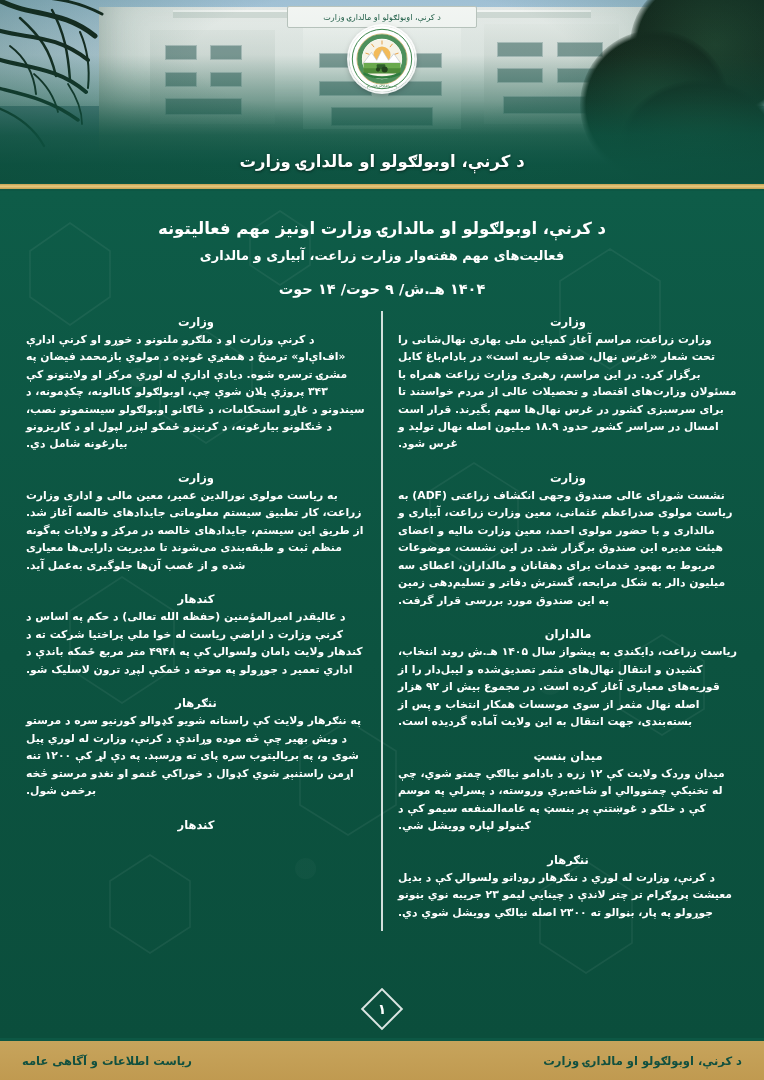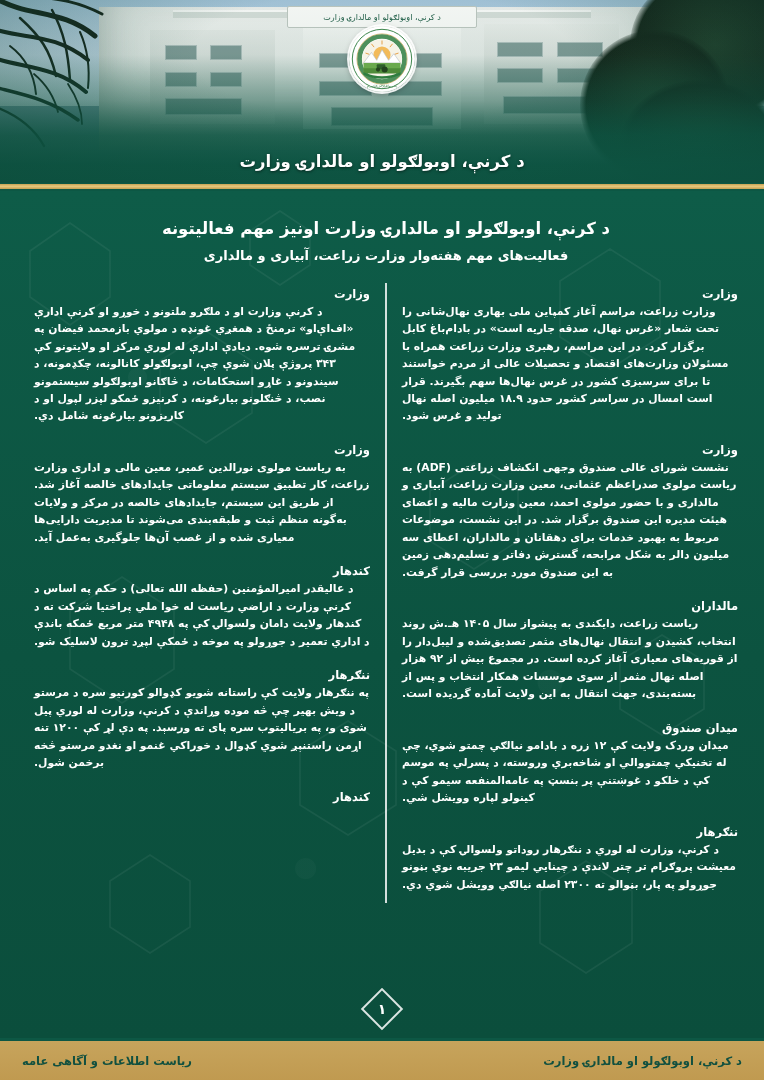--- a/index.html
+++ b/index.html
@@ -132,21 +132,20 @@
   
   .body-area {
     position: relative;
     flex: 1 1 auto;
     background:
       radial-gradient(circle at 18% 22%, rgba(255,255,255,.030) 0 9px, rgba(0,0,0,0) 10px),
       radial-gradient(circle at 72% 58%, rgba(255,255,255,.026) 0 12px, rgba(0,0,0,0) 13px),
       radial-gradient(circle at 40% 80%, rgba(255,255,255,.022) 0 10px, rgba(0,0,0,0) 11px),
       linear-gradient(180deg,#0e5c48 0%, #0c5340 55%, #0b4e3c 100%);
     overflow: hidden;
-    padding-left: 8px;
   }
   .body-pattern {
     position:absolute; inset:0; opacity:.055; pointer-events:none;
   }
 
   .doc-title {
     position: relative;
     text-align: center;
     color: #ffffff;
     padding: 24px 40px 4px;
@@ -171,21 +170,21 @@
   }
   .col-divider {
     position: absolute;
     left: 50%; top: 10px; bottom: 8px;
     width: 2px; margin-left: -1px;
     background: rgba(255,255,255,.82);
   }
 
   .news-item { margin-bottom: 18px; direction: rtl; }
   .news-head {
-    text-align: right;
+    text-align: center;
     color: #ffffff;
     font-weight: bold;
     font-size: 11.5px;
     margin-bottom: 2px;
   }
   .news-body {
     text-align: left;
     color: #ffffff;
     font-size: 10.8px;
     line-height: 1.62;
@@ -342,40 +341,41 @@
         <path d="M300 560 l48 -30 l48 30 l0 54 l-48 30 l-48 -30 z"></path>
         <path d="M110 690 l40 -26 l40 26 l0 46 l-40 26 l-40 -26 z"></path>
         <path d="M540 700 l46 -30 l46 30 l0 52 l-46 30 l-46 -30 z"></path>
         <path d="M250 40 l30 -20 l30 20 l0 34 l-30 20 l-30 -20 z"></path>
       </g>
     </svg>
 
     <div class="doc-title">
       <div class="line1">د کرنې، اوبولګولو او مالدارۍ وزارت اونیز مهم فعالیتونه</div>
       <div class="line2">فعالیت‌های مهم هفته‌وار وزارت زراعت، آبیاری و مالداری</div>
+      <div class="line3">۱۴۰۴ هـ.ش/ ۹ حوت/ ۱۴ حوت</div>
     </div>
 
     <div class="columns">
       <div class="col-divider"></div>
 
       <div class="col">
         <div class="news-item">
           <div class="news-head">وزارت</div>
           <div class="news-body">وزارت زراعت، مراسم آغاز کمپاین ملی بهاری نهال‌شانی را تحت شعار «غرس نهال، صدقه جاریه است» در بادام‌باغ کابل برگزار کرد. در این مراسم، رهبری وزارت زراعت همراه با مسئولان وزارت‌های اقتصاد و تحصیلات عالی از مردم خواستند تا برای سرسبزی کشور در غرس نهال‌ها سهم بگیرند. قرار است امسال در سراسر کشور حدود ۱۸.۹ میلیون اصله نهال تولید و غرس شود.</div>
         </div>
         <div class="news-item">
           <div class="news-head">وزارت</div>
           <div class="news-body">نشست شورای عالی صندوق وجهی انکشاف زراعتی (ADF) به ریاست مولوی صدراعظم عثمانی، معین وزارت زراعت، آبیاری و مالداری و با حضور مولوی احمد، معین وزارت مالیه و اعضای هیئت مدیره این صندوق برگزار شد. در این نشست، موضوعات مربوط به بهبود خدمات برای دهقانان و مالداران، اعطای سه میلیون دالر به شکل مرابحه، گسترش دفاتر و تسلیم‌دهی زمین به این صندوق مورد بررسی قرار گرفت.</div>
         </div>
         <div class="news-item">
           <div class="news-head">مالداران</div>
           <div class="news-body">ریاست زراعت، دایکندی به پیشواز سال ۱۴۰۵ هـ.ش روند انتخاب، کشیدن و انتقال نهال‌های مثمر تصدیق‌شده و لیبل‌دار را از قوریه‌های معیاری آغاز کرده است. در مجموع بیش از ۹۲ هزار اصله نهال مثمر از سوی موسسات همکار انتخاب و پس از بسته‌بندی، جهت انتقال به این ولایت آماده گردیده است.</div>
         </div>
         <div class="news-item">
-          <div class="news-head">میدان صندوق</div>
+          <div class="news-head">میدان بنسټ</div>
           <div class="news-body">میدان وردک ولایت کې ۱۲ زره د بادامو نیالګي چمتو شوي، چې له تخنیکي چمتووالي او شاخه‌بري وروسته، د پسرلي په موسم کې د خلکو د غوښتنې پر بنسټ په عامه‌المنفعه سیمو کې د کینولو لپاره وویشل شي.</div>
         </div>
         <div class="news-item">
           <div class="news-head">ننګرهار</div>
           <div class="news-body">د کرنې، وزارت له لوري د ننګرهار روداتو ولسوالۍ کې د بدیل معیشت پروګرام تر چتر لاندې د چینایي لیمو ۲۳ جریبه نوي بڼونو جوړولو په پار، بڼوالو ته ۲۳۰۰ اصله نیالګي وویشل شوي دي.</div>
         </div>
       </div>
 
       <div class="col">
         <div class="news-item">

